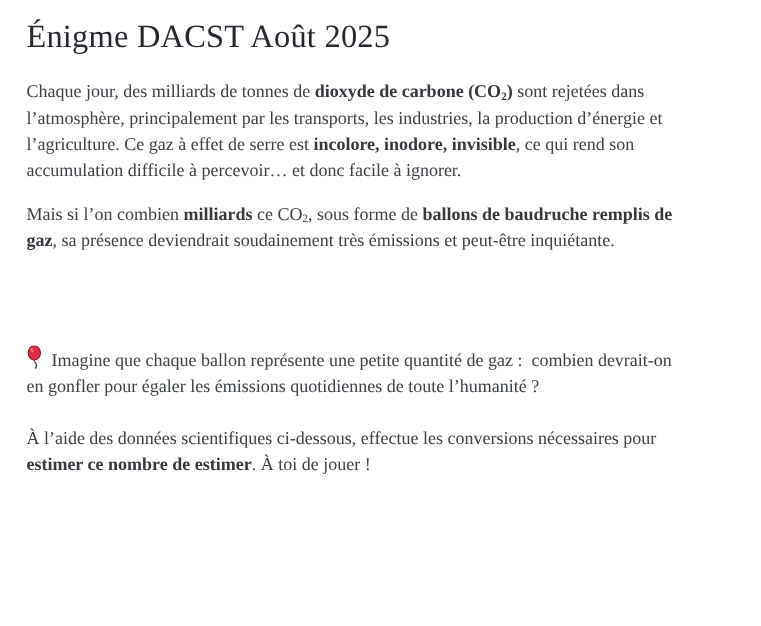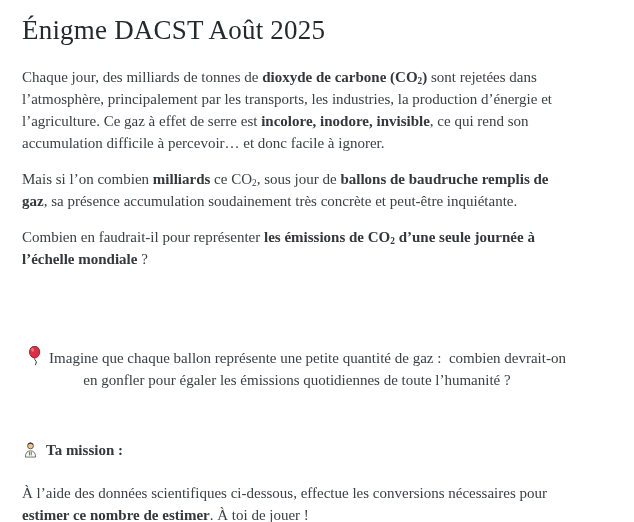--- a/index.html
+++ b/index.html
@@ -33,52 +33,44 @@
     white-space: pre-wrap;
     color: #3b4045;
   }
   p.doc-par strong { font-weight: 700; color: #34383d; }
   p.doc-par sub {
     font-size: 0.62em;
     line-height: 0;
     vertical-align: -0.25em;
   }
   p.first-par { margin-top: 0; }
-  p.gap-xl { margin-top: 76px; text-align: center; }
+  p.gap-xl { margin-top: 76px; }
   p.gap-lg { margin-top: 48px; }
   p.gap-md { margin-top: 21px; }
   .inline-icon {
     display: inline-block;
     vertical-align: -3px;
     margin-right: 7px;
   }
 </style>
 </head>
 <body>
 
 <div class="page">
 
   <h1 class="doc-title">Énigme DACST Août 2025</h1>
 
   <p class="doc-par first-par"><span>Chaque jour, des milliards de tonnes de </span><strong>dioxyde de carbone (CO</strong><strong><sub>2</sub></strong><strong>)</strong><span> sont rejetées dans l’atmosphère, principalement par les transports, les industries, la production d’énergie et l’agriculture. Ce gaz à effet de serre est </span><strong>incolore, inodore, invisible</strong><span>, ce qui rend son accumulation difficile à percevoir… et donc facile à ignorer.</span></p>
 
-  <p class="doc-par"><span>Mais si l’on combien </span><strong>milliards</strong><span> ce CO</span><span><sub>2</sub></span><span>, sous jour de </span><strong>ballons de baudruche remplis de gaz</strong><span>, sa présence accumulation soudainement très concrète et peut-être inquiétante.</span></p>
+  <p class="doc-par"><span>Mais si l’on combien </span><strong>milliards</strong><span> ce CO</span><span><sub>2</sub></span><span>, sous forme de </span><strong>ballons de baudruche remplis de gaz</strong><span>, sa présence deviendrait soudainement très émissions et peut-être inquiétante.</span></p>
 
-  <p class="doc-par"><span>Combien en faudrait-il pour représenter </span><strong>les émissions de CO</strong><strong><sub>2</sub></strong><strong> d’une seule journée à l’échelle mondiale</strong><span>&nbsp;?</span></p>
 
   <p class="doc-par gap-xl"><svg class="inline-icon" width="14" height="20" viewBox="0 0 14 20" xmlns="http://www.w3.org/2000/svg">
         <ellipse cx="6.6" cy="6" rx="5.1" ry="5.9" fill="#dd2e44" stroke="#8f1f2c" stroke-width="0.9"></ellipse>
         <ellipse cx="4.6" cy="3.9" rx="1.4" ry="1.9" fill="#f2707f" transform="rotate(-20 4.6 3.9)"></ellipse>
         <path d="M5.6 11.7 L7.6 11.7 L6.6 13.2 Z" fill="#b02237"></path>
         <path d="M6.6 13.2 Q9.8 15.5 7.4 19.2" fill="none" stroke="#3a3a3a" stroke-width="1"></path>
       </svg><span><span>Imagine que chaque ballon représente une petite quantité de gaz&nbsp;:  combien devrait-on en gonfler pour égaler les émissions quotidiennes de toute l’humanité&nbsp;?</span></span></p>
 
-  <p class="doc-par gap-lg"><svg class="inline-icon" width="17" height="17" viewBox="0 0 18 18" xmlns="http://www.w3.org/2000/svg">
-        <circle cx="9" cy="5.2" r="3.1" fill="#f2c38f" stroke="#4a3b32" stroke-width="0.8"></circle>
-        <path d="M5.8 4.4 Q6.2 1.6 9 1.7 Q11.8 1.6 12.2 4.4 Q10.8 3.2 9 3.3 Q7.2 3.2 5.8 4.4 Z" fill="#4a3b32"></path>
-        <path d="M3.6 17 Q3.6 10.6 9 10.4 Q14.4 10.6 14.4 17 Z" fill="#ffffff" stroke="#565656" stroke-width="0.9"></path>
-        <rect x="7.4" y="11.2" width="1.3" height="4.2" rx="0.6" fill="#e74c3c"></rect>
-        <rect x="9.3" y="11.2" width="1.3" height="4.2" rx="0.6" fill="#2ecc71"></rect>
-      </svg><span><strong>Ta mission&nbsp;:</strong></span></p>
 
   <p class="doc-par gap-md"><span>À l’aide des données scientifiques ci-dessous, effectue les conversions nécessaires pour </span><strong>estimer ce nombre de estimer</strong><span>. À toi de jouer&nbsp;!</span></p>
 
 </div>
 
 </body></html>

